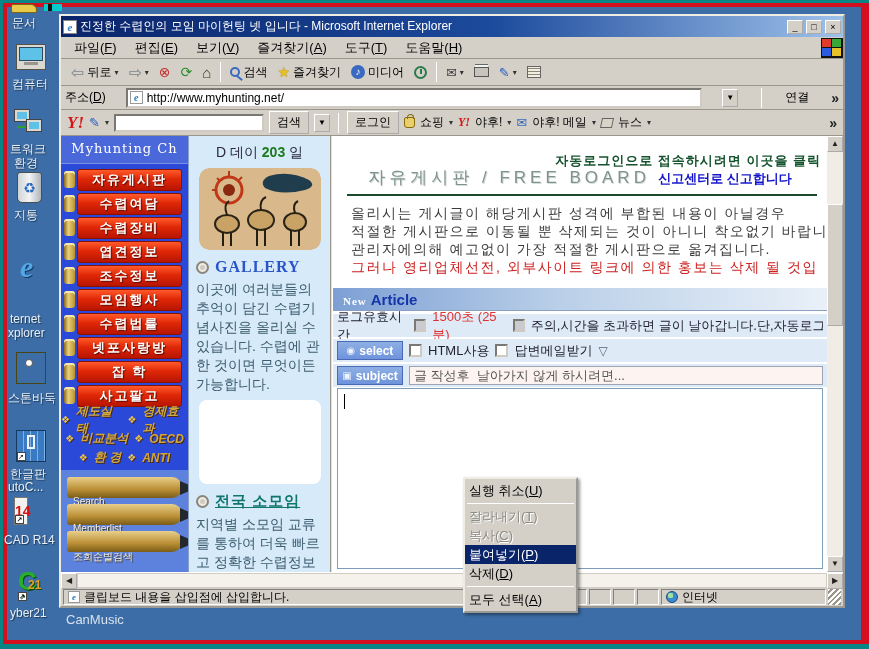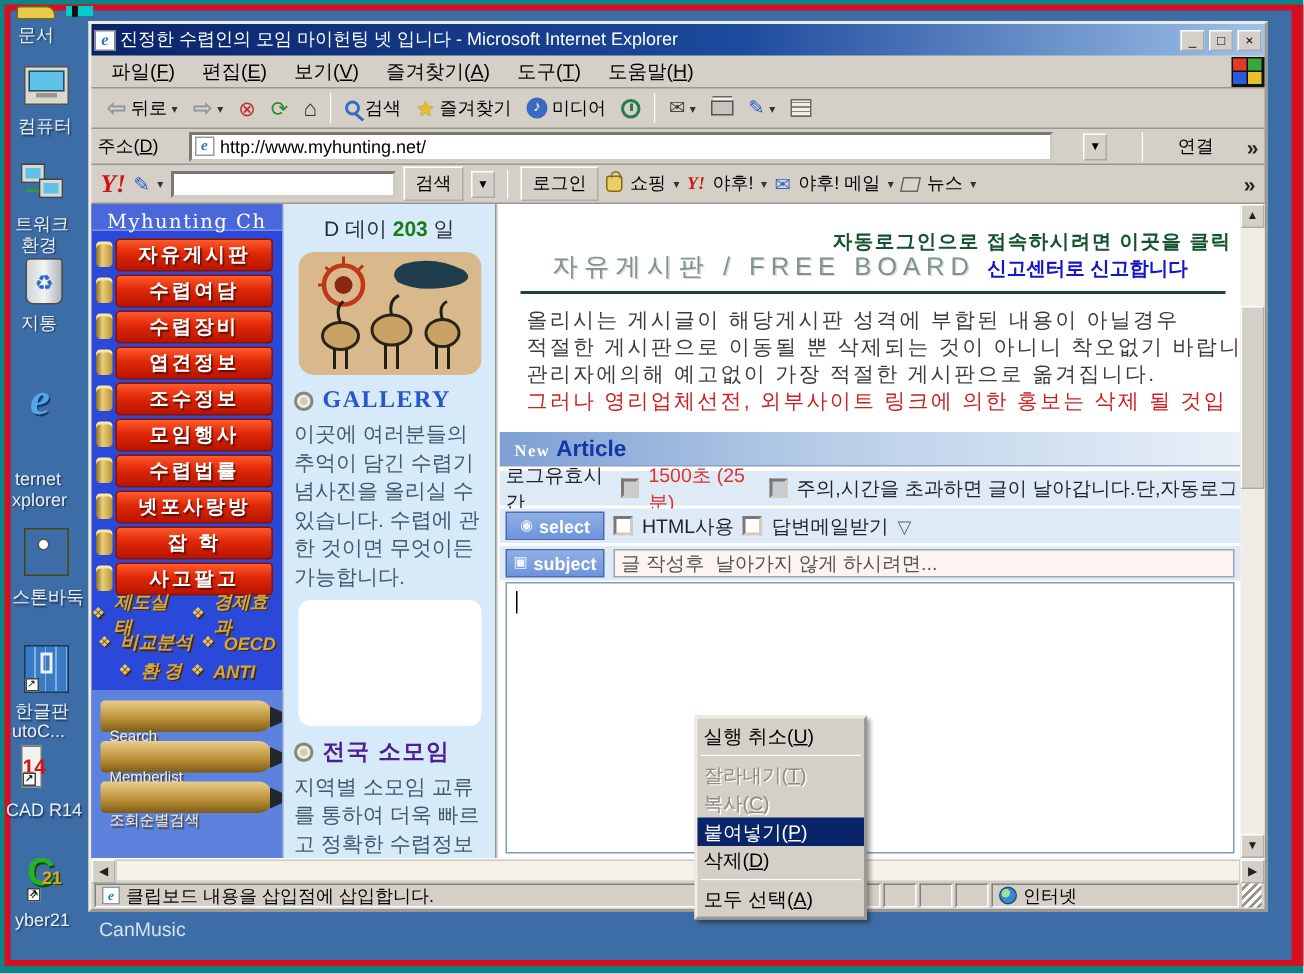--- a/index.html
+++ b/index.html
@@ -70,40 +70,40 @@
   .y-btn { background:#d4d0c8; border:1px outset #fff; padding:2px 7px; font-size:12px; }
   .bag { width:11px; height:11px; background:#e8cf6a; border:1px solid #8a6a10; border-radius:2px 2px 3px 3px; position:relative; }
   .bag::after { content:""; position:absolute; left:2px; top:-4px; width:5px; height:4px; border:1px solid #8a6a10; border-bottom:none; border-radius:4px 4px 0 0; }
   .ymini { color:#d41414; font:italic bold 12px "Liberation Serif",serif; }
   .news-ic { width:12px; height:10px; background:#d8d4c8; border:1px solid #666; transform:skewX(-12deg); }
   .chev { margin-left:auto; font-weight:bold; font-size:14px; color:#222; }
 
   
   .content { flex:1; display:flex; min-height:0; }
   .col-left { width:127px; background:#2b49d8; display:flex; flex-direction:column; overflow:hidden; }
-  .sb-head { height:18px; background:#4b68da; border-bottom:1px solid #7a90e8; color:#fff; font:13px "DejaVu Serif","Liberation Serif",serif; letter-spacing:1px; text-align:center; line-height:26px; }
+  .sb-head { height:28px; background:#4b68da; border-bottom:1px solid #7a90e8; color:#fff; font:13px "DejaVu Serif","Liberation Serif",serif; letter-spacing:1px; text-align:center; line-height:26px; }
   .sb-row { display:flex; align-items:center; height:23px; margin:1px 6px 1px 3px; gap:2px; }
   .shell { width:11px; height:17px; border-radius:3px; background:linear-gradient(90deg,#8a6a20,#e8cf7a 40%,#b8922e); box-shadow:inset 0 2px 0 #f7e7ae; }
   .red-btn { flex:1; height:22px; background:linear-gradient(180deg,#ff5a2a,#e02808 45%,#b81400); border:1px solid #8a1200; border-radius:3px; color:#fff; font-size:13px; font-weight:bold; text-align:center; line-height:20px; letter-spacing:2px; text-shadow:1px 1px 1px #5a0a00; }
   .gold-links { padding:2px 0 3px; }
   .gl-row { display:flex; justify-content:center; gap:6px; height:19px; align-items:center; color:#d2a73c; font:italic bold 12px "Liberation Serif",serif; text-shadow:1px 1px 0 #4a2808; }
   .gl-d { font-size:10px; color:#e8c45a; }
   .sb-tools { flex:1; background:#5d82de; padding:4px 6px; }
   .cart { position:relative; height:21px; margin:3px 0 6px; background:linear-gradient(180deg,#e8cf8a,#b98d34 60%,#7a5c18); border-radius:3px 10px 10px 3px; }
   .cart::after { content:""; position:absolute; right:-14px; top:4px; border-left:16px solid #23282c; border-top:7px solid transparent; border-bottom:7px solid transparent; }
   .cart span { position:absolute; left:6px; top:19px; color:#f5eedd; font-size:10px; text-shadow:1px 1px 1px #3a2a08; }
 
   .col-mid { width:142px; background:#d6eafa; overflow:hidden; font-size:14px; color:#3d5c6e; padding:4px 7px; border-left:1px solid #8aa0c8; }
   .dday { text-align:center; color:#2a2a3a; margin:4px 0 6px; }
   .dday b { color:#1a7a1a; }
   .art { display:block; margin:0 auto; border-radius:10px; }
   .mid-head { display:flex; align-items:center; gap:6px; margin:8px 0 4px; }
   .ring { width:13px; height:13px; border-radius:50%; background:#cfcac2; border:2px solid #8a867a; box-shadow:inset 0 0 0 2px #efece4; }
   .mid-head b { color:#2a55c8; font:bold 16px "Liberation Serif",serif; letter-spacing:1px; }
-  .mid-head .kr { font:bold 15px "Liberation Sans","DejaVu Sans",sans-serif; color:#4c1d95; letter-spacing:1px; }
+  .mid-head .kr { font:bold 15px "Liberation Sans","DejaVu Sans",sans-serif; color:#0f766e; letter-spacing:1px;text-decoration:underline; }
   .mid-p { line-height:19px; letter-spacing:0; }
   .white-box { width:122px; height:84px; background:#fff; border-radius:8px; margin:6px auto; }
 
   .col-divider { width:3px; background:#e4e0d8; border-left:1px solid #9a968c; border-right:1px solid #fff; }
   .col-main { flex:1; position:relative; background:#fff; overflow:hidden; }
   .autologin { position:absolute; top:16px; right:22px; color:#14532d; font-weight:bold; font-size:13px; letter-spacing:1px; }
   .board-title { position:absolute; top:30px; left:0; right:16px; text-align:center; color:#7e938c; font:17px "Liberation Serif","DejaVu Serif",serif; letter-spacing:4px; text-shadow:1px 1px 0 #d8ddda; }
   .board-title b { color:#1414cc; font:bold 13px "Liberation Sans","DejaVu Sans",sans-serif; letter-spacing:0; text-shadow:none; }
   .green-hr { position:absolute; top:58px; left:14px; right:26px; height:2px; background:#1a4a2a; }
   .notice { position:absolute; top:68px; left:18px; right:10px; font-size:14px; line-height:18px; letter-spacing:1.5px; color:#3c3c3c; white-space:nowrap; }

